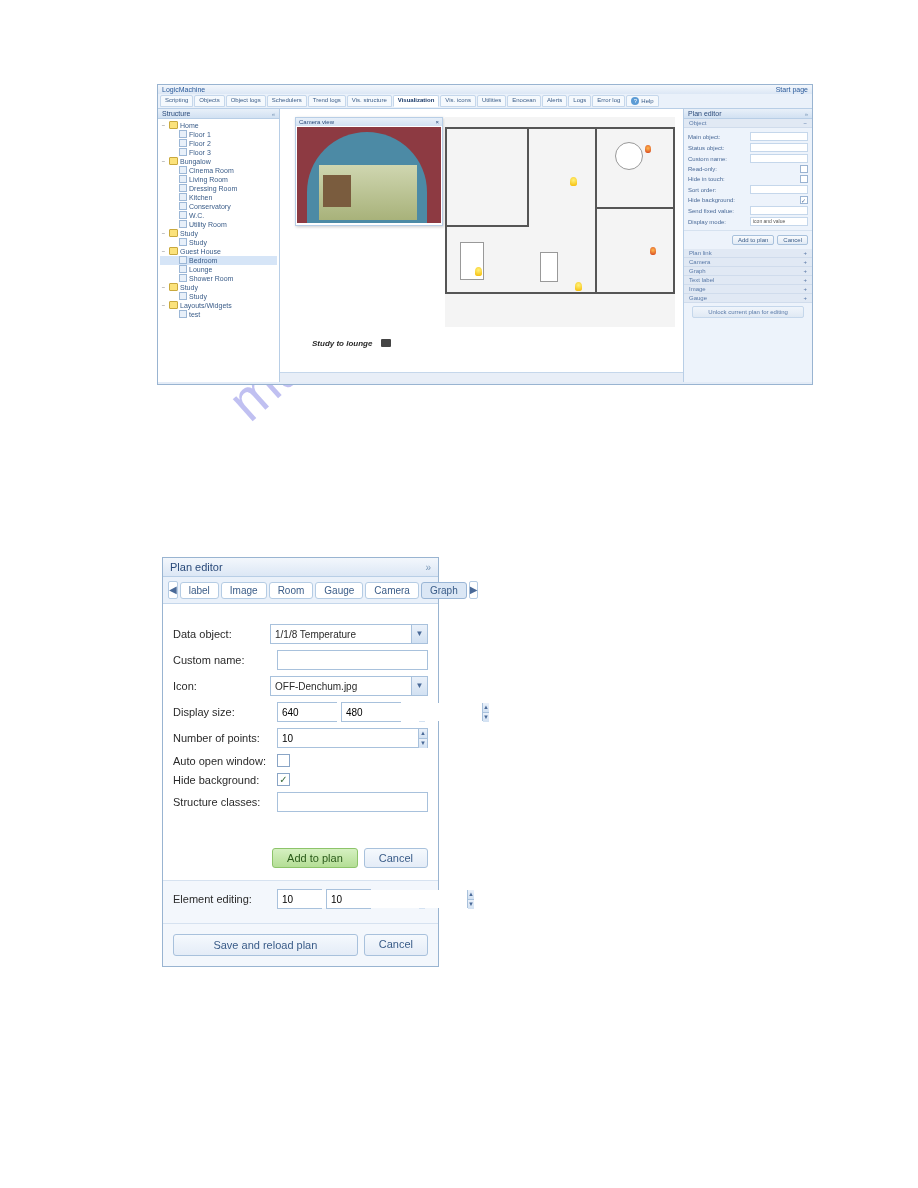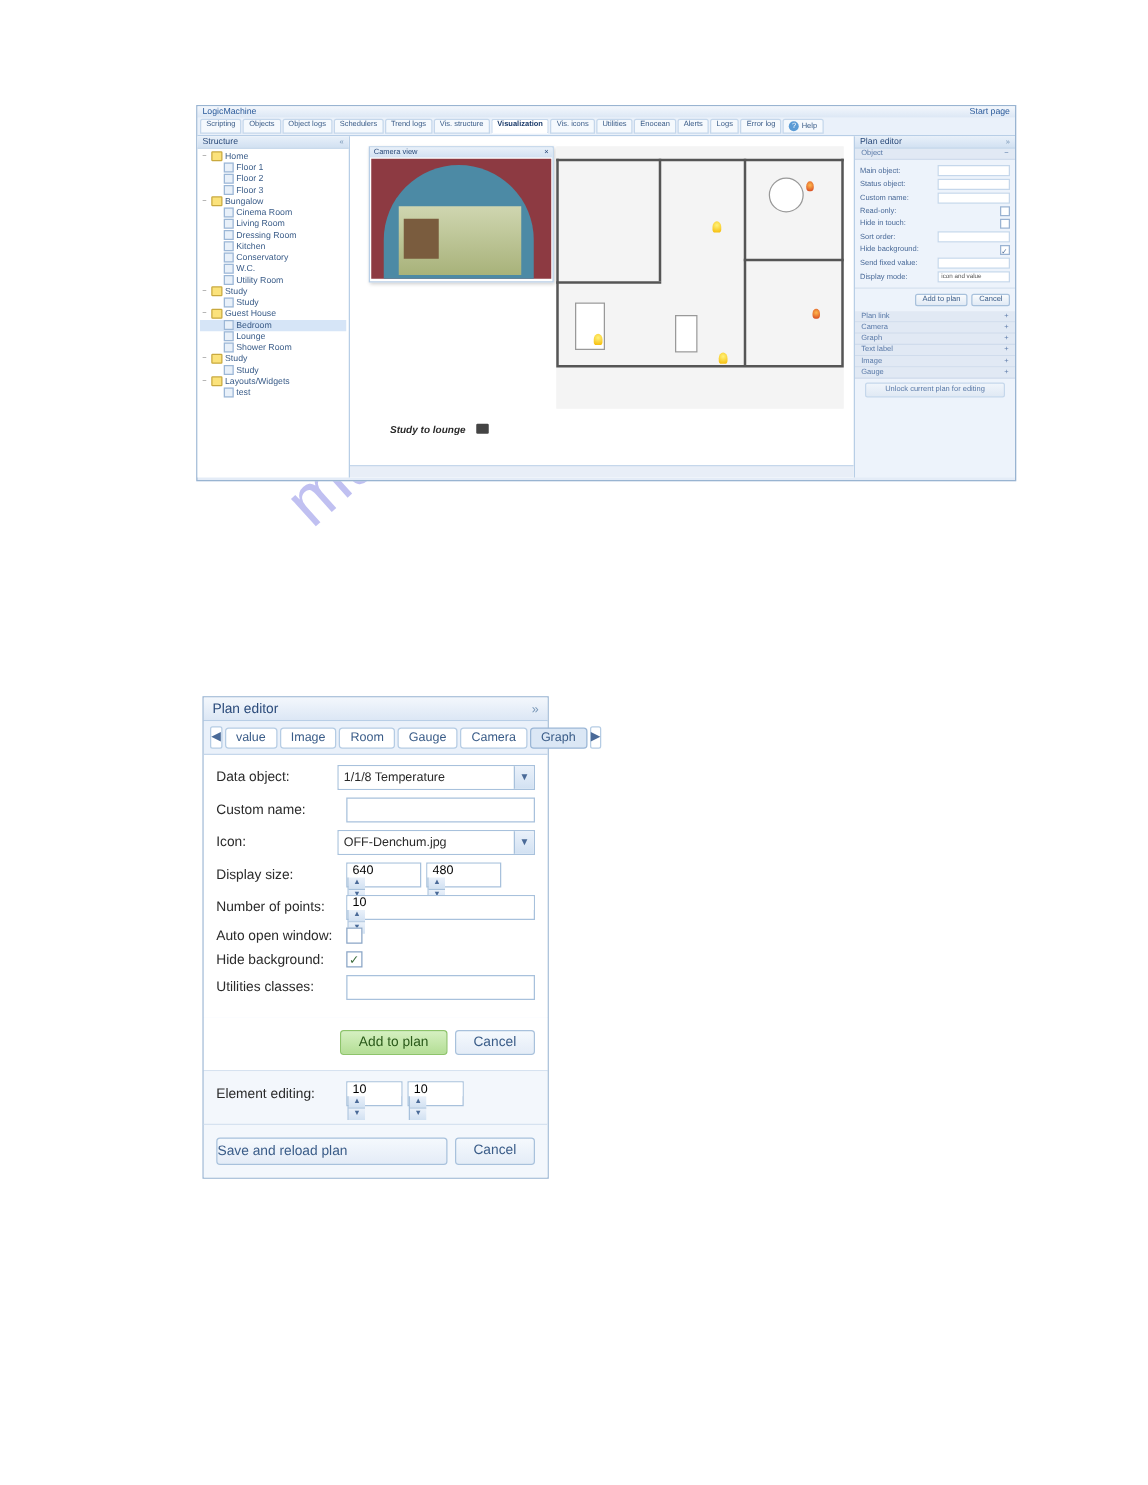--- a/index.html
+++ b/index.html
@@ -61,48 +61,48 @@
   
   
   .dialog { position: absolute; left: 162px; top: 557px; width: 277px; border: 1px solid #99b4d1; background: #f3f7fc; font-size: 11px; color: #3a5c88; }
   .dialog .dlg-title { display: flex; justify-content: space-between; align-items: center; padding: 3px 7px; font-size: 11px; color: #2a4a7a; background: linear-gradient(#f3f7fc,#dce7f5); border-bottom: 1px solid #b8cee6; }
   .dialog .dlg-title .collapse { color: #7a98b8; font-size: 10px; }
   .dlg-tabs { display: flex; align-items: center; gap: 2px; padding: 4px 5px; background: #eaf1fa; border-bottom: 1px solid #c5d7eb; }
   .dlg-tabs .arrow { width: 14px; height: 18px; background: #fff; border: 1px solid #b5cce4; border-radius: 2px; text-align: center; font-size: 10px; color: #4a6a98; line-height: 16px; }
   .dlg-tabs .tab { padding: 2px 8px; background: #fff; border: 1px solid #b5cce4; border-radius: 3px; font-size: 10px; color: #3a5c88; }
   .dlg-tabs .tab.active { background: #dbe7f5; border-color: #9ab6d6; font-weight: normal; }
   
-  .dlg-body { padding: 8px 10px; background: #fff; }
+  .dlg-body { padding: 20px 10px; background: #fff; }
   .dlg-row { display: flex; align-items: center; margin-bottom: 6px; font-size: 11px; }
   .dlg-row .lbl { width: 104px; color: #2a2a2a; }
   .combo { flex: 1; display: flex; height: 20px; border: 1px solid #a8c1dc; background: #fff; }
   .combo input { flex: 1; border: none; padding: 0 4px; font-size: 10px; color: #2a2a2a; outline: none; }
   .combo .dd { width: 16px; background: linear-gradient(#eaf1fa,#d2e1f2); border-left: 1px solid #a8c1dc; text-align: center; font-size: 8px; line-height: 18px; color: #4a6a98; }
   .textbox { flex: 1; height: 20px; border: 1px solid #a8c1dc; background: #fff; padding: 0 4px; font-size: 10px; }
   .spinner-pair { display: flex; gap: 4px; }
-  .spinner { width: 60px; height: 20px; border: 1px solid #a8c1dc; display: flex; background: #fff; flex-direction: column; }
+  .spinner { width: 60px; height: 20px; border: 1px solid #a8c1dc; display: flex; background: #fff; }
   .spinner.small { width: 45px; }
   .spinner input { flex: 1; border: none; padding: 0 4px; font-size: 10px; text-align: left; outline: none; }
   .spinner .sp-btns { width: 14px; display: flex; flex-direction: column; border-left: 1px solid #a8c1dc; }
   .spinner .sp-btns span { flex: 1; background: linear-gradient(#eaf1fa,#d2e1f2); text-align: center; font-size: 6px; line-height: 9px; color: #4a6a98; }
   .spinner .sp-btns span:first-child { border-bottom: 1px solid #a8c1dc; }
   .checkbox { width: 13px; height: 13px; border: 1px solid #8aa5c6; background: #fff; display: inline-flex; align-items: center; justify-content: center; font-size: 10px; color: #3a6a3a; }
   
   .dlg-btns { display: flex; justify-content: flex-end; gap: 6px; padding: 10px 10px 12px; background: #fff; }
   .btn { padding: 3px 14px; font-size: 11px; border-radius: 3px; border: 1px solid #a8c1dc; background: linear-gradient(#f5f9fd,#e4ecf7); color: #3a5c88; }
   .btn.primary { background: linear-gradient(#d5f0c1,#b4de95); border-color: #8dc46a; color: #2a5a1a; }
   
   .dlg-sep { border-top: 1px solid #d6e2f0; }
   .dlg-pos { padding: 8px 10px; background: #f3f7fc; }
   .icon-btn { width: 18px; height: 18px; border: 1px solid #a8c1dc; border-radius: 3px; background: #fff; display: inline-flex; align-items: center; justify-content: center; font-size: 10px; }
   .del-icon { color: #c94a38; }
   .lock-icon { color: #9a8a6a; }
   
   .dlg-footer { display: flex; gap: 6px; padding: 10px; border-top: 1px solid #d6e2f0; background: #f3f7fc; }
-  .btn.long { flex: 1; padding: 4px 0; text-align: left; }
+  .btn.long { flex: 1; padding: 4px 0; text-align: center; }
   
   
   .watermark { position: absolute; left: 215px; top: 385px; font-size: 56px; color: #6a6ae0; opacity: 0.42; transform: rotate(-42deg); transform-origin: left top; letter-spacing: 1px; pointer-events: none; font-family: Arial, sans-serif; }
 </style>
 </head>
 <body>
 
 <div class="watermark">manualshive.com</div>
 
 <div class="top-app">
@@ -366,21 +366,21 @@
   </div>
 </div>
 
 <div class="dialog">
   <div class="dlg-title">
     <span>Plan editor</span>
     <span class="collapse">»</span>
   </div>
   <div class="dlg-tabs">
     <span class="arrow">◀</span>
-    <span class="tab">value</span>
+    <span class="tab">label</span>
     <span class="tab">Image</span>
     <span class="tab">Room</span>
     <span class="tab">Gauge</span>
     <span class="tab">Camera</span>
     <span class="tab active">Graph</span>
     <span class="arrow">▶</span>
   </div>
 
   <div class="dlg-body">
     <div class="dlg-row">
@@ -432,21 +432,21 @@
     </div>
     <div class="dlg-row">
       <span class="lbl">Auto open window:</span>
       <span class="checkbox"></span>
     </div>
     <div class="dlg-row">
       <span class="lbl">Hide background:</span>
       <span class="checkbox">✓</span>
     </div>
     <div class="dlg-row">
-      <span class="lbl">Utilities classes:</span>
+      <span class="lbl">Structure classes:</span>
       <input class="textbox" value="" style="">
     </div>
   </div>
 
   <div class="dlg-btns">
     <span class="btn primary">Add to plan</span>
     <span class="btn">Cancel</span>
   </div>
 
   <div class="dlg-sep"></div>

